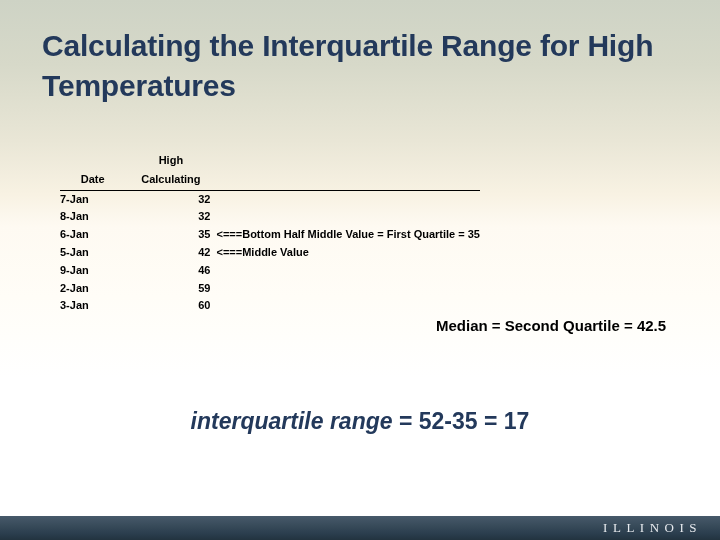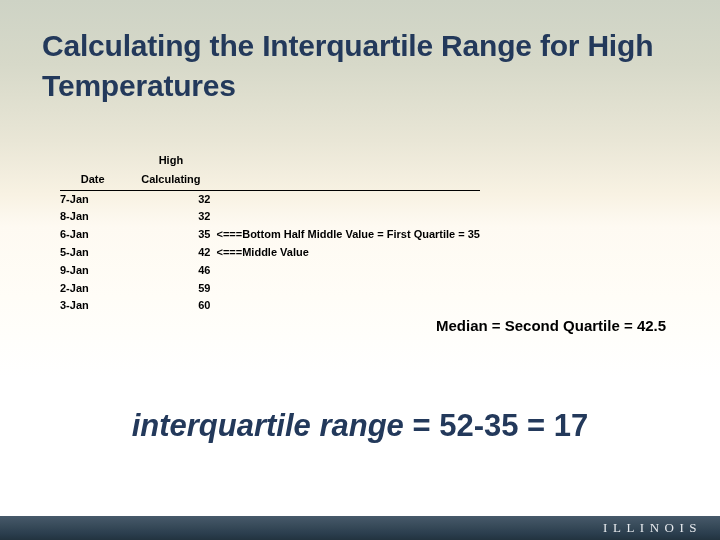--- a/index.html
+++ b/index.html
@@ -109,21 +109,21 @@
     margin-top: 44px;
   }
 
   
   .conclusion {
     position: absolute;
     left: 0;
     top: 408px;
     width: 720px;
     text-align: center;
-    font-size: 31px;
+    font-size: 23px;
     font-weight: bold;
     color: #23395b;
   }
   .conclusion .ital {
     font-style: italic;
   }
 
   
   .footer-bar {
     position: absolute;

